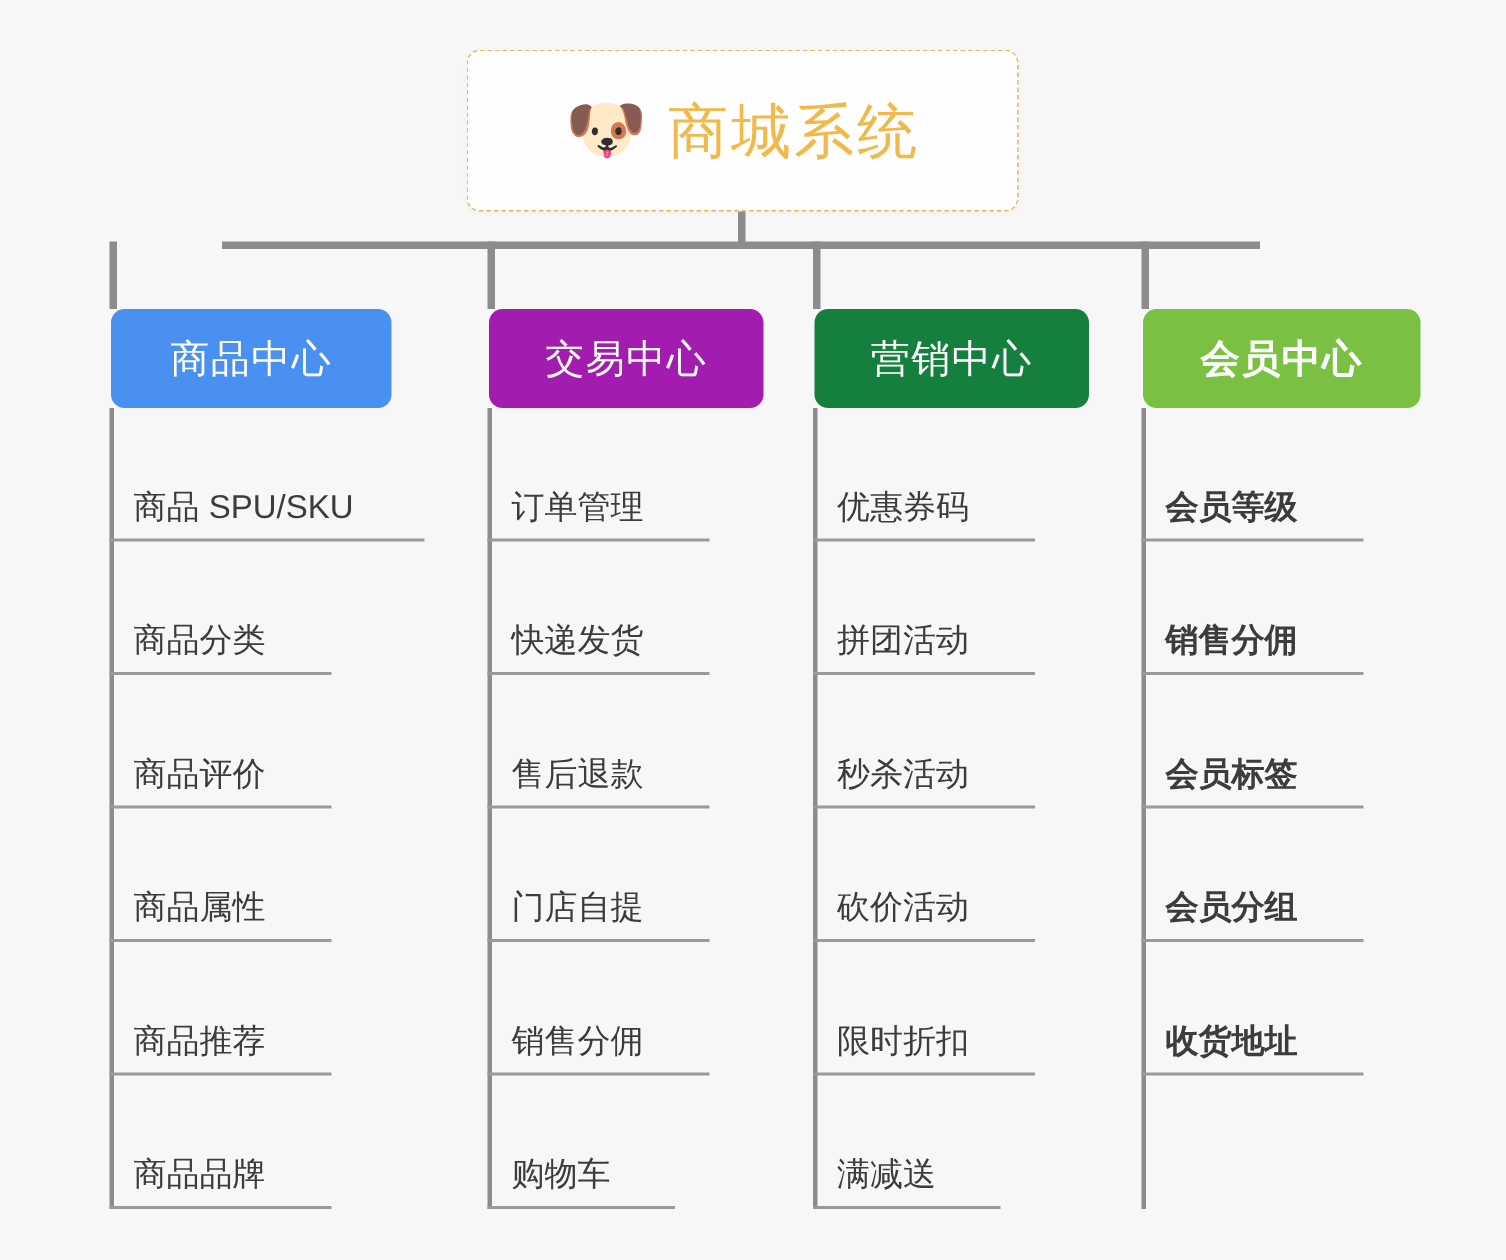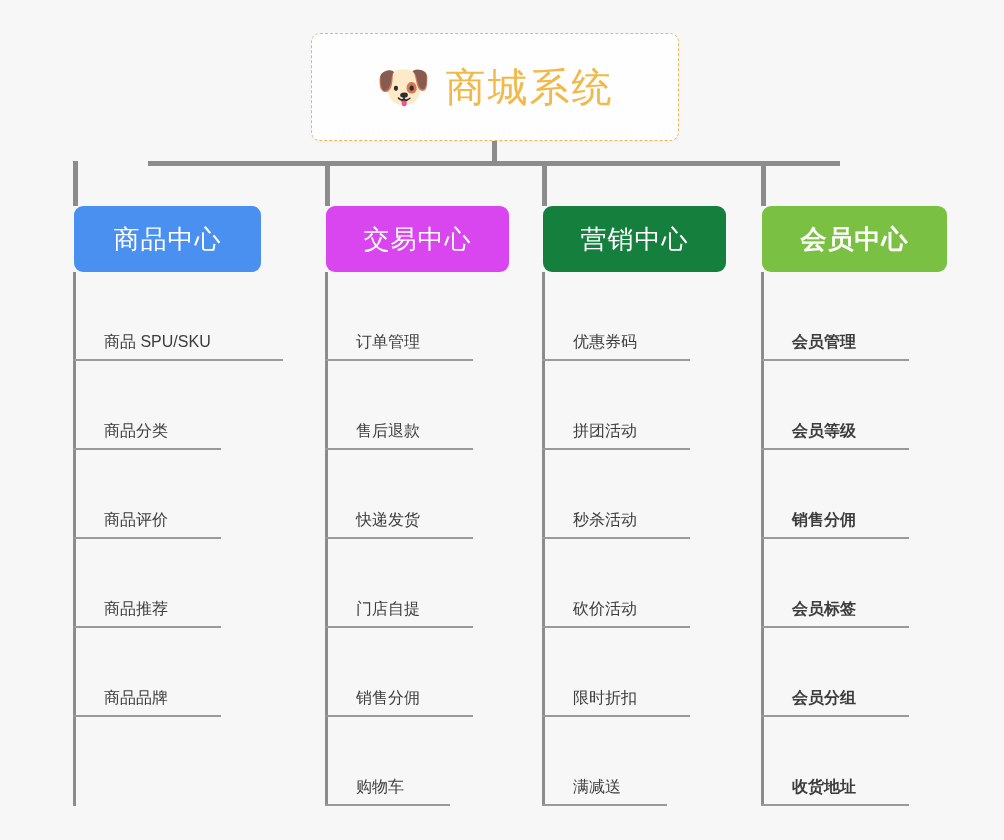--- a/index.html
+++ b/index.html
@@ -101,23 +101,23 @@
     top: 66px;
     width: 100%;
   }
   .leaf {
     position: relative;
     height: 89px;
     box-sizing: border-box;
   }
   .leaf-label {
     position: absolute;
-    left: 46px;
+    left: 31px;
     bottom: 8px;
-    font-size: 16px;
+    font-size: 22px;
     color: #3c3c3c;
     white-space: nowrap;
   }
   .leaf-underline {
     position: absolute;
     left: 15px;
     bottom: 0;
     height: 2px;
     background: #9a9a9a;
   }
@@ -152,45 +152,49 @@
           </div>
           <div class="leaf">
             <span class="leaf-label">商品分类</span>
             <span class="leaf-underline" style="width: 148px;"></span>
           </div>
           <div class="leaf">
             <span class="leaf-label">商品评价</span>
             <span class="leaf-underline" style="width: 148px;"></span>
           </div>
           <div class="leaf">
+            <span class="leaf-label">商品属性</span>
+            <span class="leaf-underline" style="width: 148px;"></span>
+          </div>
+          <div class="leaf">
             <span class="leaf-label">商品推荐</span>
             <span class="leaf-underline" style="width: 148px;"></span>
           </div>
           <div class="leaf">
             <span class="leaf-label">商品品牌</span>
             <span class="leaf-underline" style="width: 148px;"></span>
           </div>
         </div>
       </div>
       <div class="branch" style="left: 310px; width: 183px;">
-        <div class="branch-header" style="background: #d946ef;">
+        <div class="branch-header" style="background: #a21caf;">
           <span>交易中心</span>
         </div>
         <div class="branch-spine" style="height: 534px; background: rgb(140, 140, 140);"></div>
         <div class="leaf-list">
           <div class="leaf">
             <span class="leaf-label">订单管理</span>
             <span class="leaf-underline" style="width: 148px;"></span>
           </div>
           <div class="leaf">
+            <span class="leaf-label">快递发货</span>
+            <span class="leaf-underline" style="width: 148px;"></span>
+          </div>
+          <div class="leaf">
             <span class="leaf-label">售后退款</span>
-            <span class="leaf-underline" style="width: 148px;"></span>
-          </div>
-          <div class="leaf">
-            <span class="leaf-label">快递发货</span>
             <span class="leaf-underline" style="width: 148px;"></span>
           </div>
           <div class="leaf">
             <span class="leaf-label">门店自提</span>
             <span class="leaf-underline" style="width: 148px;"></span>
           </div>
           <div class="leaf">
             <span class="leaf-label">销售分佣</span>
             <span class="leaf-underline" style="width: 148px;"></span>
           </div>
@@ -232,24 +236,20 @@
           </div>
         </div>
       </div>
       <div class="branch" style="left: 746px; width: 185px; font-weight: bold;">
         <div class="branch-header" style="background: rgb(122, 193, 67);">
           <span>会员中心</span>
         </div>
         <div class="branch-spine" style="height: 534px; background: rgb(140, 140, 140);"></div>
         <div class="leaf-list">
           <div class="leaf">
-            <span class="leaf-label">会员管理</span>
-            <span class="leaf-underline" style="width: 148px;"></span>
-          </div>
-          <div class="leaf">
             <span class="leaf-label">会员等级</span>
             <span class="leaf-underline" style="width: 148px;"></span>
           </div>
           <div class="leaf">
             <span class="leaf-label">销售分佣</span>
             <span class="leaf-underline" style="width: 148px;"></span>
           </div>
           <div class="leaf">
             <span class="leaf-label">会员标签</span>
             <span class="leaf-underline" style="width: 148px;"></span>

